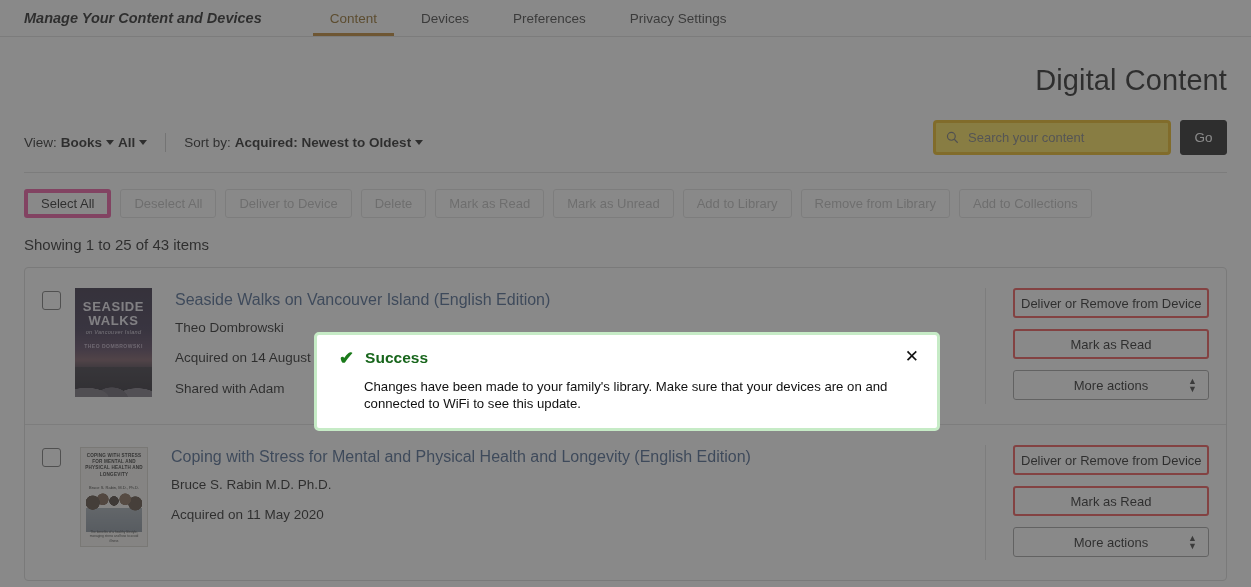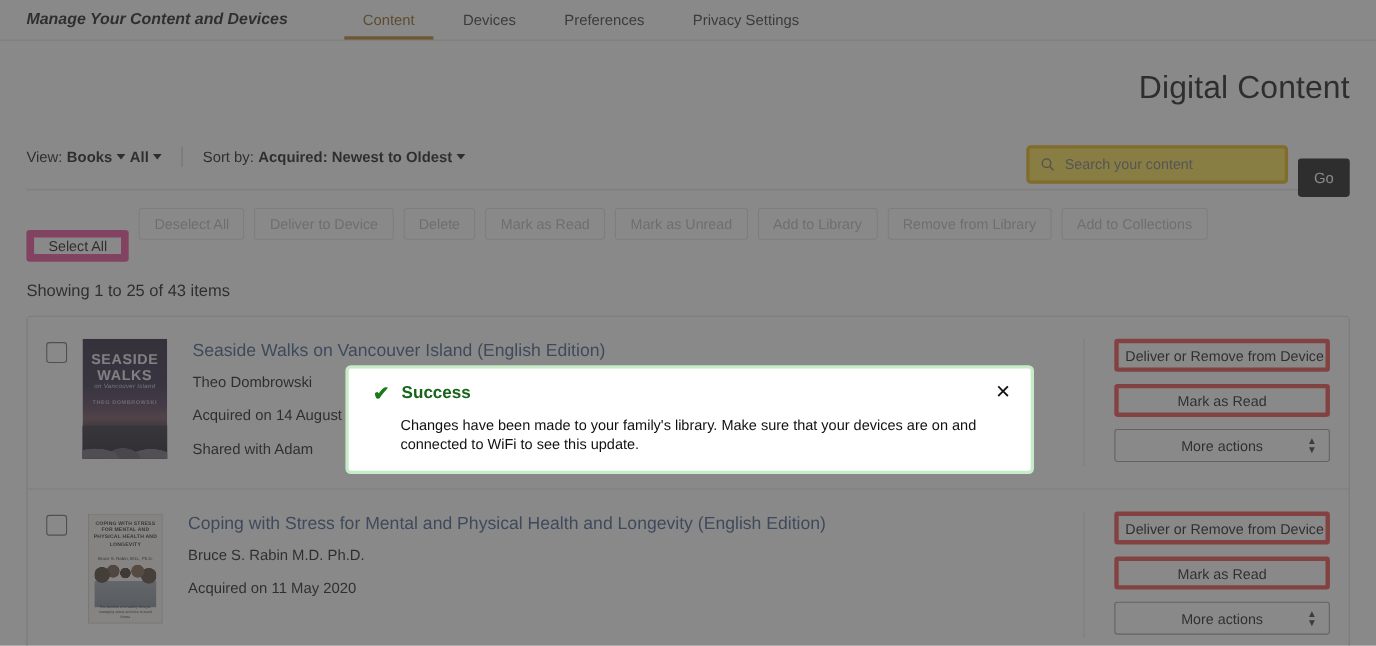--- a/index.html
+++ b/index.html
@@ -112,21 +112,20 @@
     background: transparent;
   }
   .searchbox input::placeholder { color: #767676; }
   .gobtn {
     width: 47px; height: 35px;
     background: #111; color: #fff;
     border: 1px solid #111; border-radius: 3px;
     font-size: 13.5px;
     font-family: "Liberation Sans", sans-serif;
     cursor: pointer;
-    margin-top: 24px;
   }
 
   .hr-full {
     height: 1px; background: #dcdcdc;
     margin: 11px 0 0 0;
   }
 
   
   .actionrow {
     display: flex; gap: 9px;
@@ -135,21 +134,21 @@
   .abtn {
     height: 29px;
     padding: 0 13px;
     border-radius: 3px;
     font-size: 13px;
     background: #fff;
     font-family: "Liberation Sans", sans-serif;
     white-space: nowrap;
     cursor: pointer;
   }
-  .abtn.enabled { border: 7px solid #ec4899; color: #111; margin-top: 20px; }
+  .abtn.enabled { border: 4px solid #ec4899; color: #111; }
   .abtn.disabled { border: 1px solid #e0e0e0; color: #b9b9b9; cursor: default; }
 
   .showing {
     font-size: 15px; color: #111;
     margin-top: 18px;
   }
 
   
   .listbox {
     margin-top: 14px;
@@ -260,21 +259,21 @@
 
   .itemactions {
     width: 224px; flex: none;
     border-left: 1px solid #e0e0e0;
     padding-left: 27px;
     display: flex; flex-direction: column; gap: 11px;
     align-items: stretch;
   }
   .ibtn {
     height: 30px;
-    border: 4px solid #ef4444;
+    border: 2px solid #ef4444;
     border-radius: 3px;
     background: #fff;
     font-size: 13px; color: #111;
     font-family: "Liberation Sans", sans-serif;
     cursor: pointer;
     white-space: nowrap;
   }
   .iselect {
     height: 30px;
     border: 1px solid #9a9a9a;

